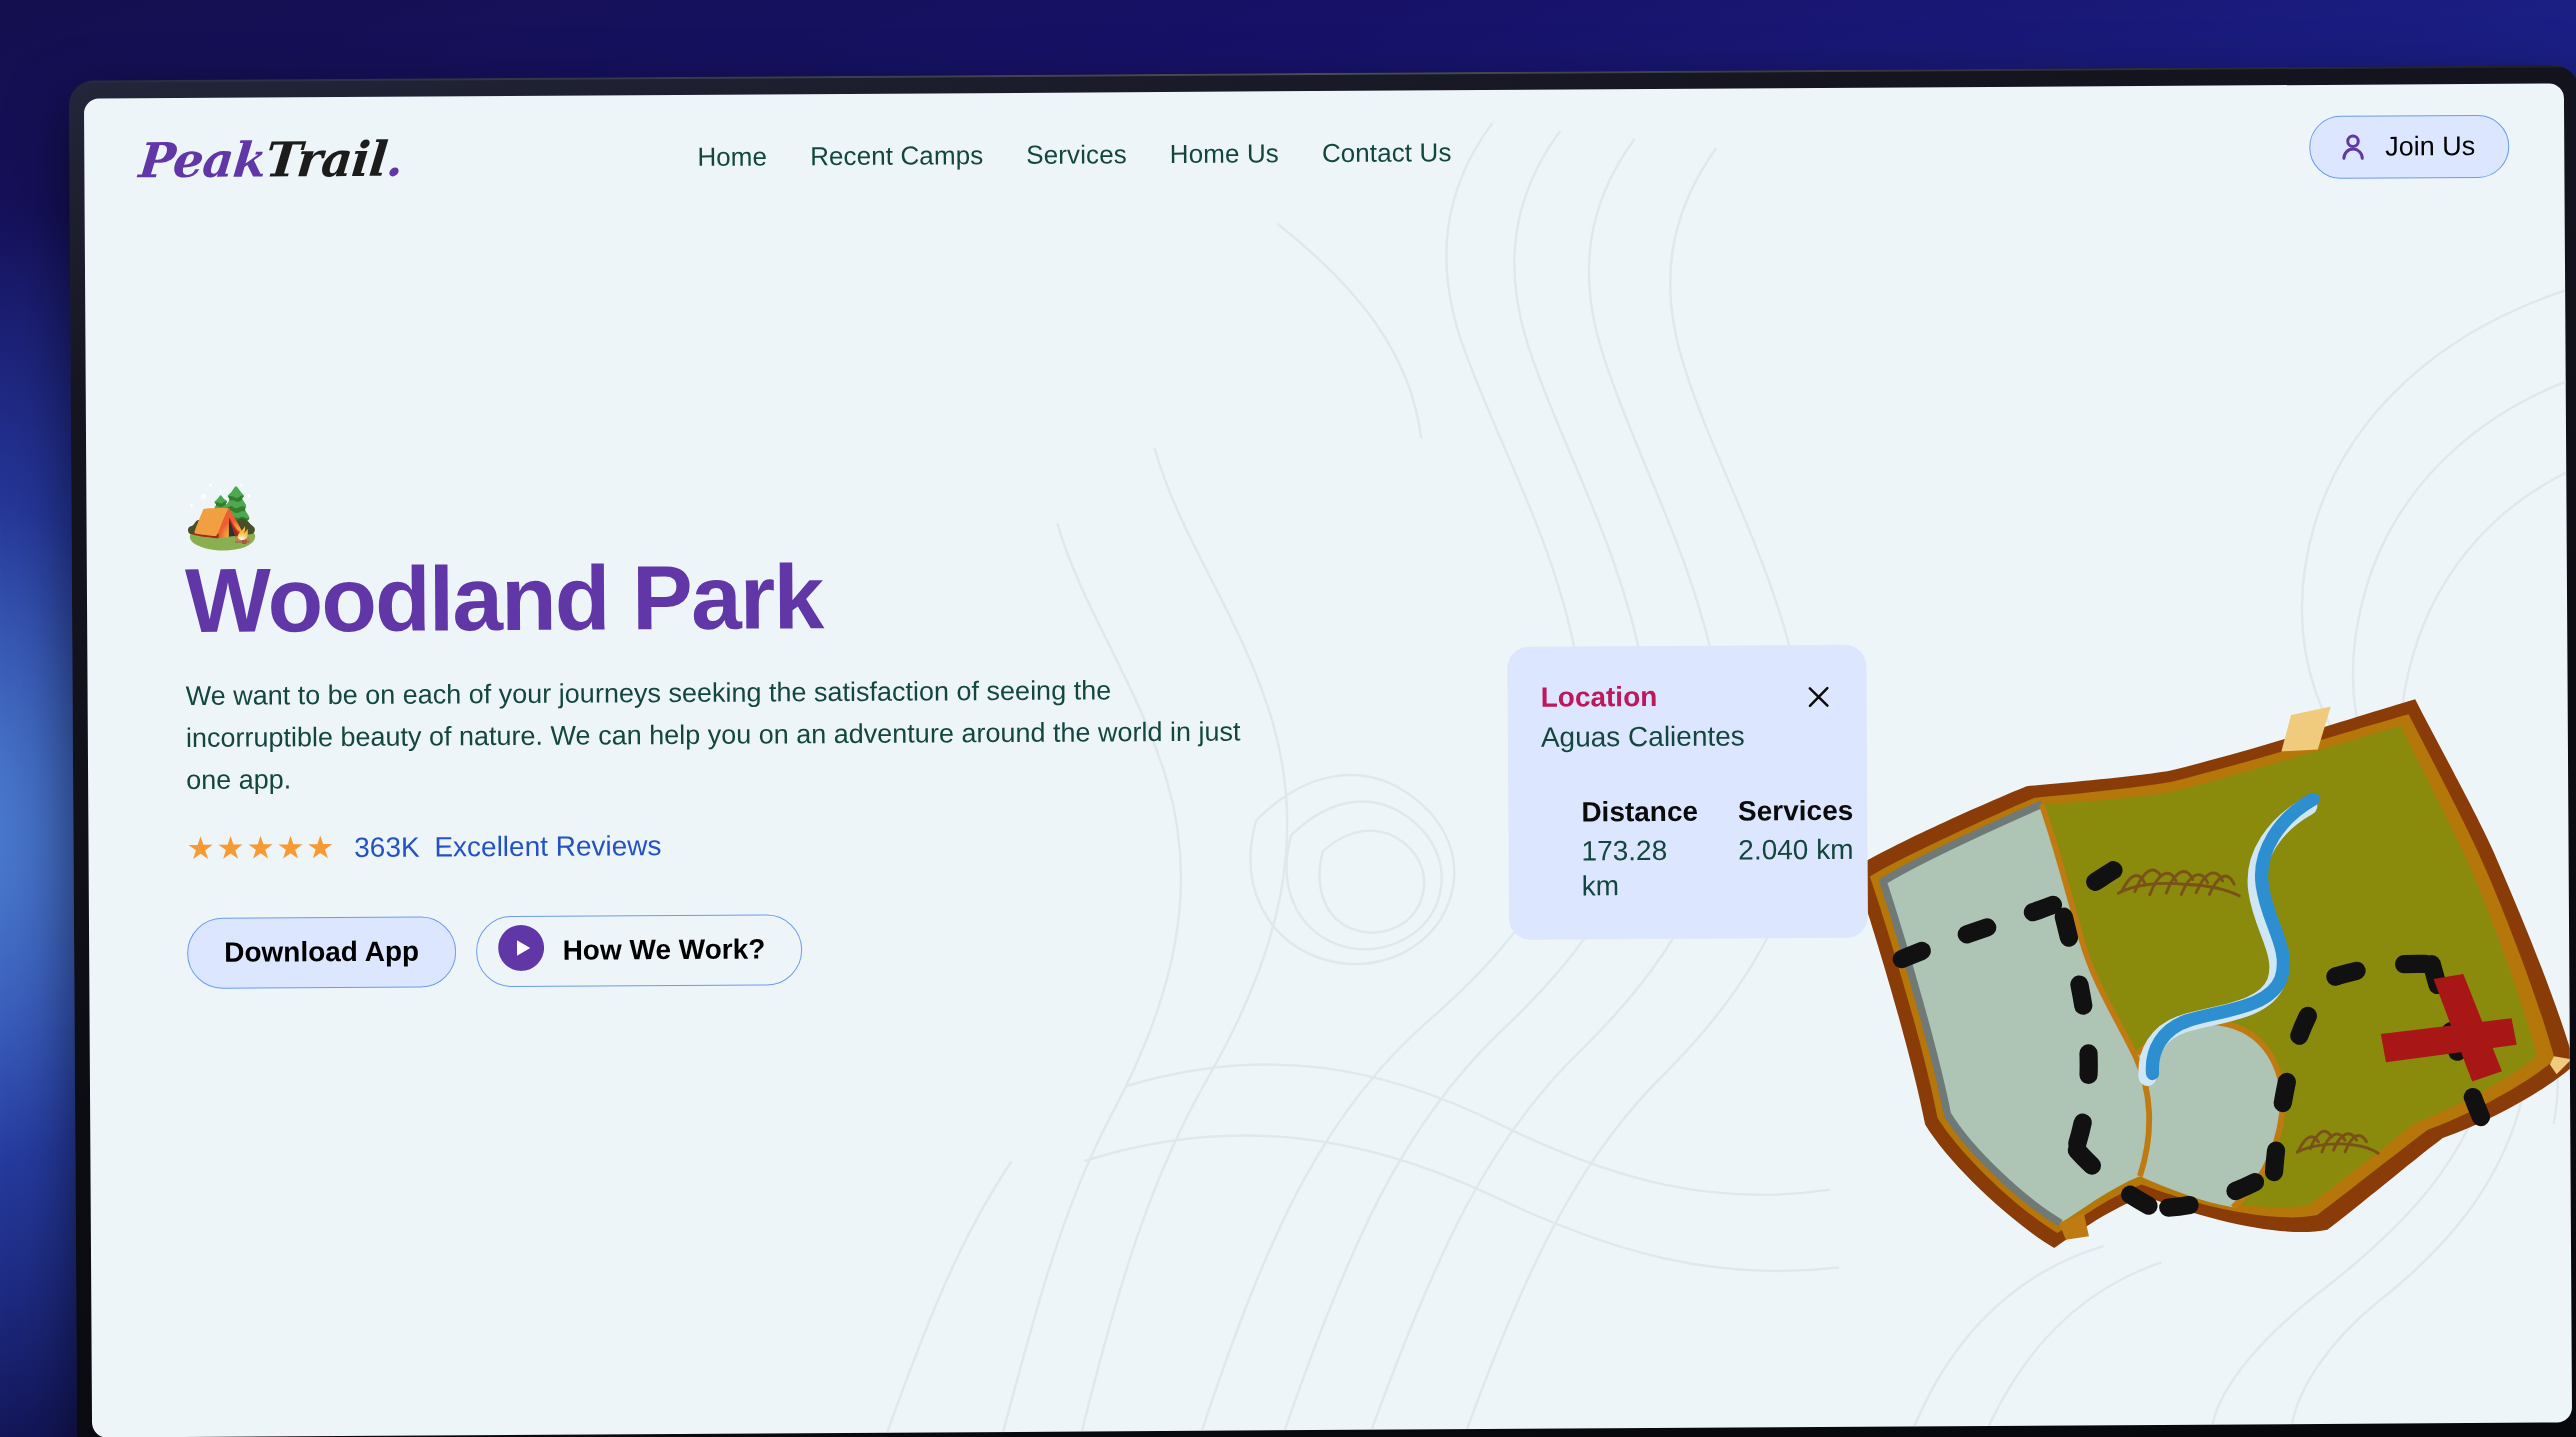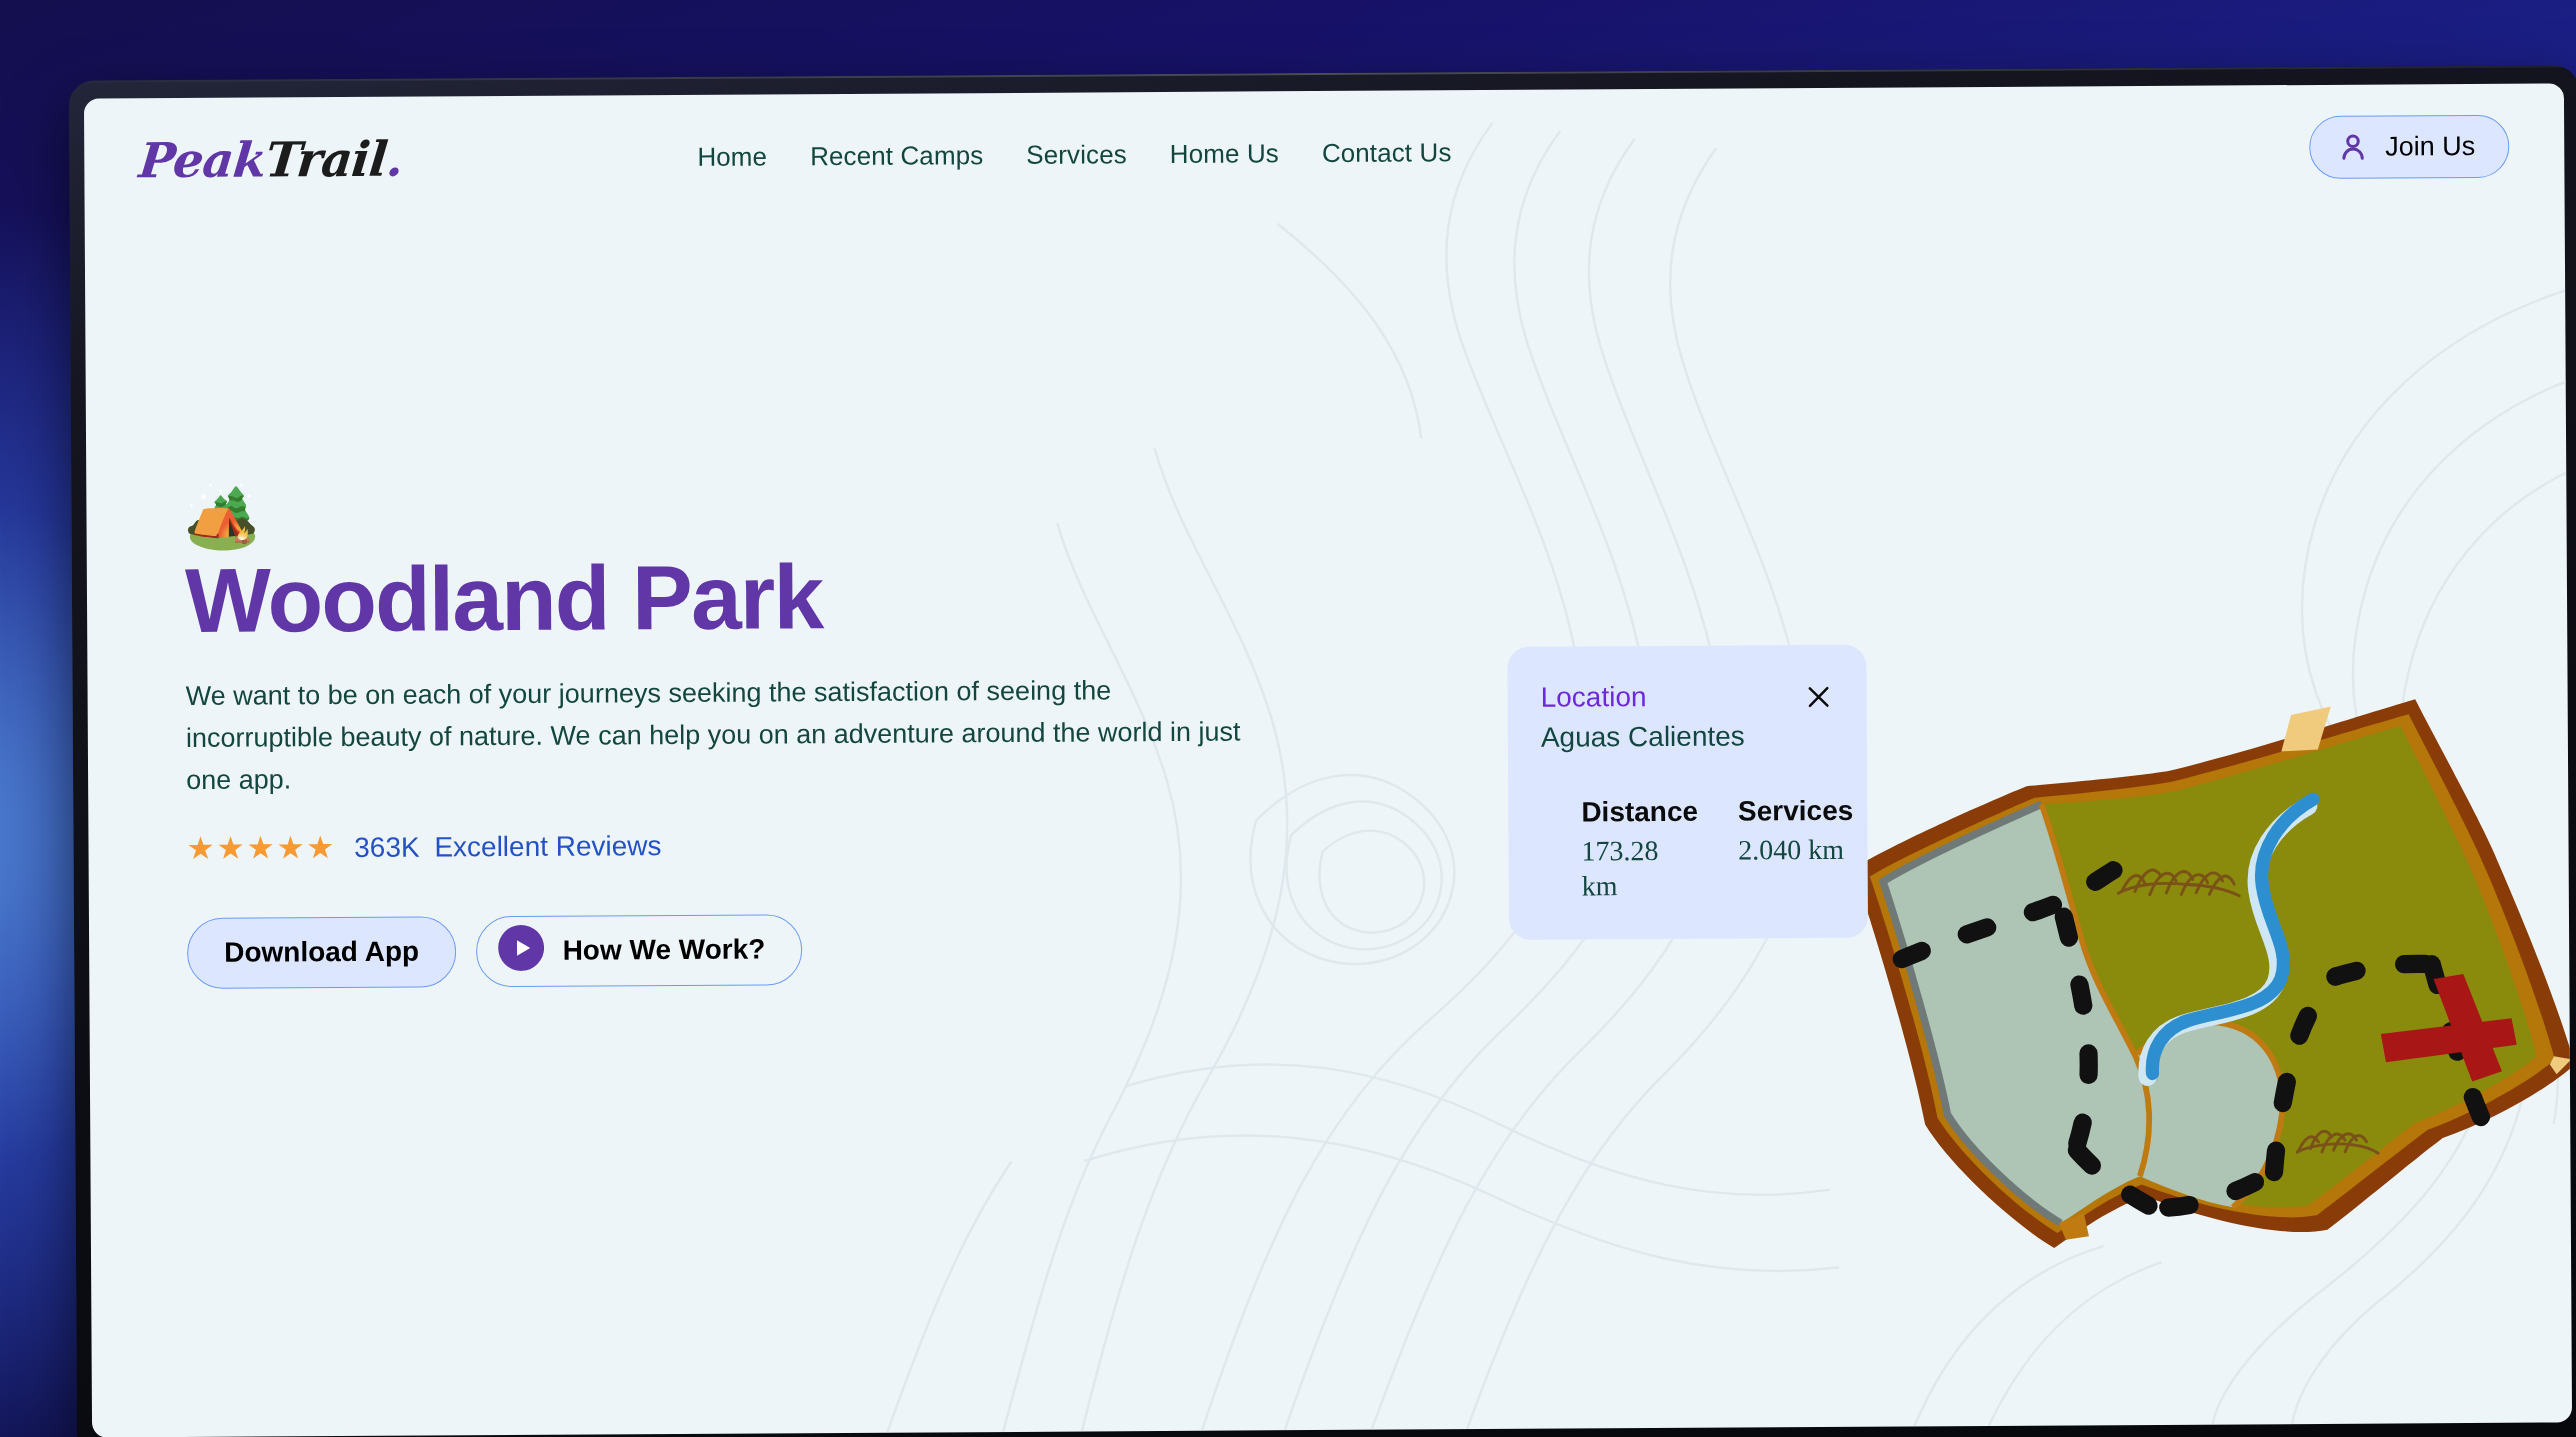--- a/index.html
+++ b/index.html
@@ -188,40 +188,40 @@
     padding: 35px 31.5px 36px 33px;
     z-index: 5;
   }
   #info-card-header {
     display: flex;
     align-items: flex-start;
     justify-content: space-between;
   }
   #info-card-location-label {
     font-size: 28px;
-    font-weight: 400;
-    color: #6d28d9;
+    font-weight: 700;
+    color: #be185d;
   }
   #close-card-button {
     background: none; border: none; cursor: pointer;
     width: 33px; height: 33px; padding: 0;
     display: flex; align-items: center; justify-content: center;
   }
   #info-card-location-value {
     font-size: 28px;
     color: #13463f;
     margin-top: 6.6px;
   }
   #info-card-metrics {
     margin-top: 43px;
     display: flex;
   }
   .metric { width: 50%; margin-left: 40px; }
   .metric-label { font-size: 28px; font-weight: 700; color: #0b0b0b; white-space: nowrap; }
-  .metric-value { font-size: 28px; color: #13463f; margin-top: 5px; line-height: 1.25; font-family: Liberation Serif, serif; }
+  .metric-value { font-size: 28px; color: #13463f; margin-top: 5px; line-height: 1.25; }
 
   
   #map-illustration {
     position: absolute;
     left: 1690px;
     top: 507px;
     width: 828px;
     height: 663px;
     z-index: 3;
   }

